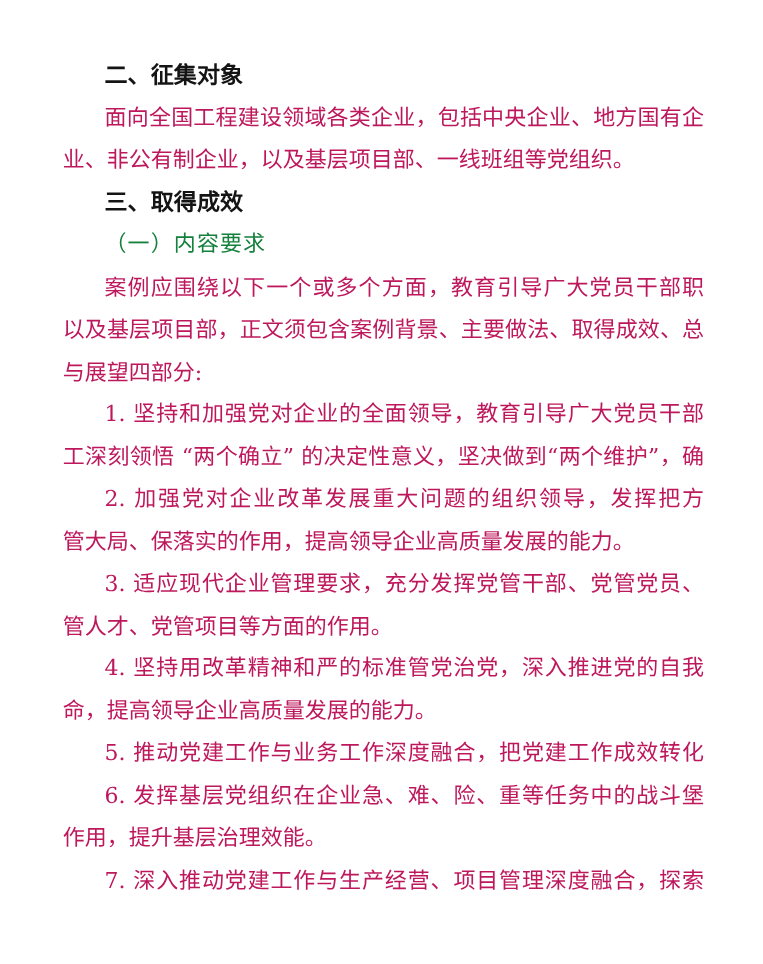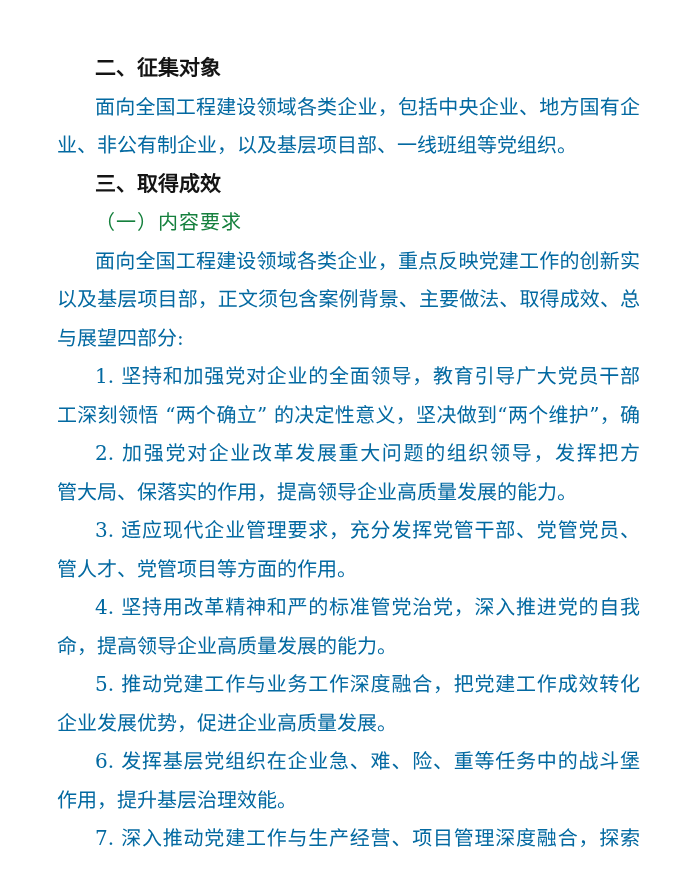--- a/index.html
+++ b/index.html
@@ -20,21 +20,21 @@
     padding: 13px 54px 0 57px;
     background: #ffffff;
     margin-top: 36px;
   }
   .line {
     font-family: "DejaVu Serif", "Liberation Serif", serif;
     font-size: 20px;
     line-height: 38.5px;
     height: 38.5px;
     overflow: hidden;
-    color: #0369a1;
+    color: #be185d;
   }
   .indent { text-indent: 38px; }
   .fill {
     text-align: justify;
     text-align-last: justify;
   }
   .h {
     font-family: "DejaVu Sans", "Liberation Sans", sans-serif;
     font-weight: 700;
     font-size: 21px;
@@ -53,37 +53,36 @@
 
   <div class="line h indent">二、征集对象</div>
 
   <div class="line indent fill">面向全国工程建设领域各类企业，包括中央企业、地方国有企</div>
   <div class="line">业、非公有制企业，以及基层项目部、一线班组等党组织。</div>
 
   <div class="line h indent">三、取得成效</div>
 
   <div class="line kai indent">（一）内容要求</div>
 
-  <div class="line indent fill">面向全国工程建设领域各类企业，重点反映党建工作的创新实</div>
+  <div class="line indent fill">案例应围绕以下一个或多个方面，教育引导广大党员干部职</div>
   <div class="line fill">以及基层项目部，正文须包含案例背景、主要做法、取得成效、总结</div>
   <div class="line">与展望四部分:</div>
 
   <div class="line indent fill">1. 坚持和加强党对企业的全面领导，教育引导广大党员干部职</div>
   <div class="line fill">工深刻领悟 “两个确立” 的决定性意义，坚决做到“两个维护”，确</div>
 
   <div class="line indent fill">2. 加强党对企业改革发展重大问题的组织领导，发挥把方向、</div>
   <div class="line">管大局、保落实的作用，提高领导企业高质量发展的能力。</div>
 
   <div class="line indent fill">3. 适应现代企业管理要求，充分发挥党管干部、党管党员、党</div>
   <div class="line">管人才、党管项目等方面的作用。</div>
 
   <div class="line indent fill">4. 坚持用改革精神和严的标准管党治党，深入推进党的自我革</div>
   <div class="line">命，提高领导企业高质量发展的能力。</div>
 
   <div class="line indent fill">5. 推动党建工作与业务工作深度融合，把党建工作成效转化为</div>
-  <div class="line">企业发展优势，促进企业高质量发展。</div>
 
   <div class="line indent fill">6. 发挥基层党组织在企业急、难、险、重等任务中的战斗堡垒</div>
   <div class="line">作用，提升基层治理效能。</div>
 
   <div class="line indent fill">7. 深入推动党建工作与生产经营、项目管理深度融合，探索基</div>
 
 </div>
 
 </body></html>

